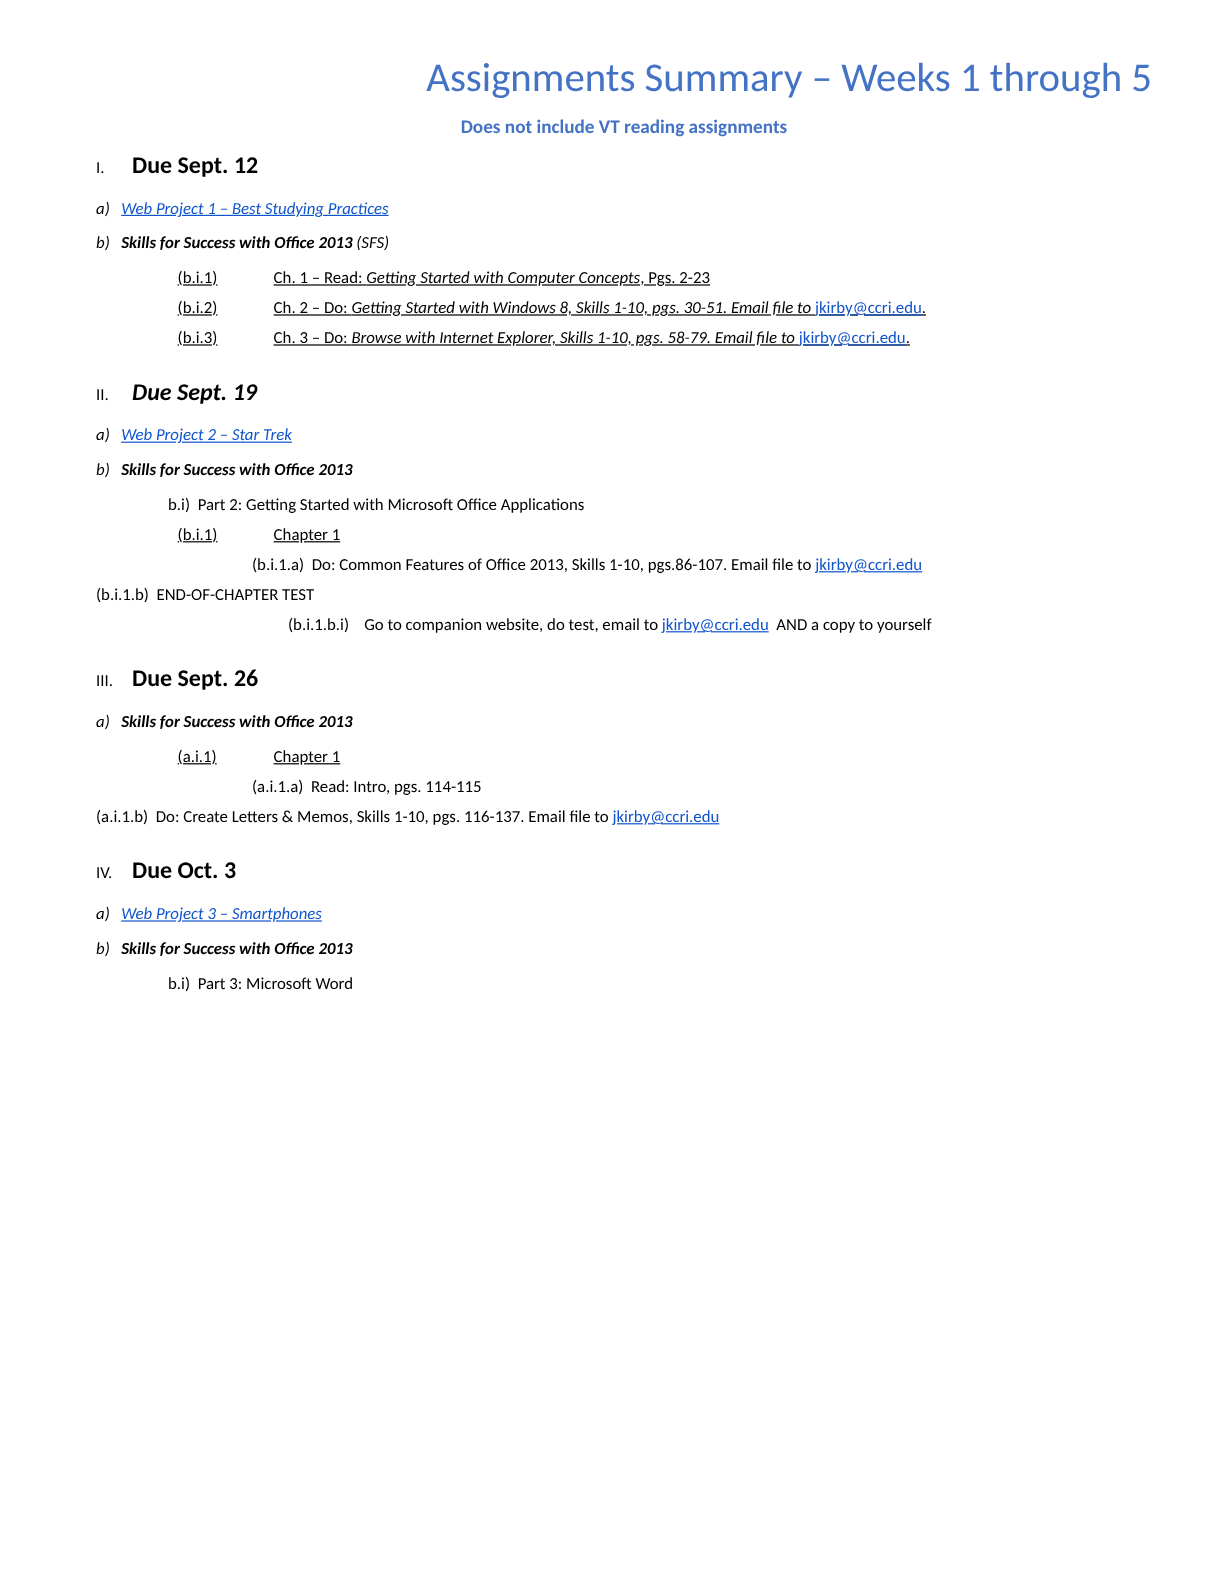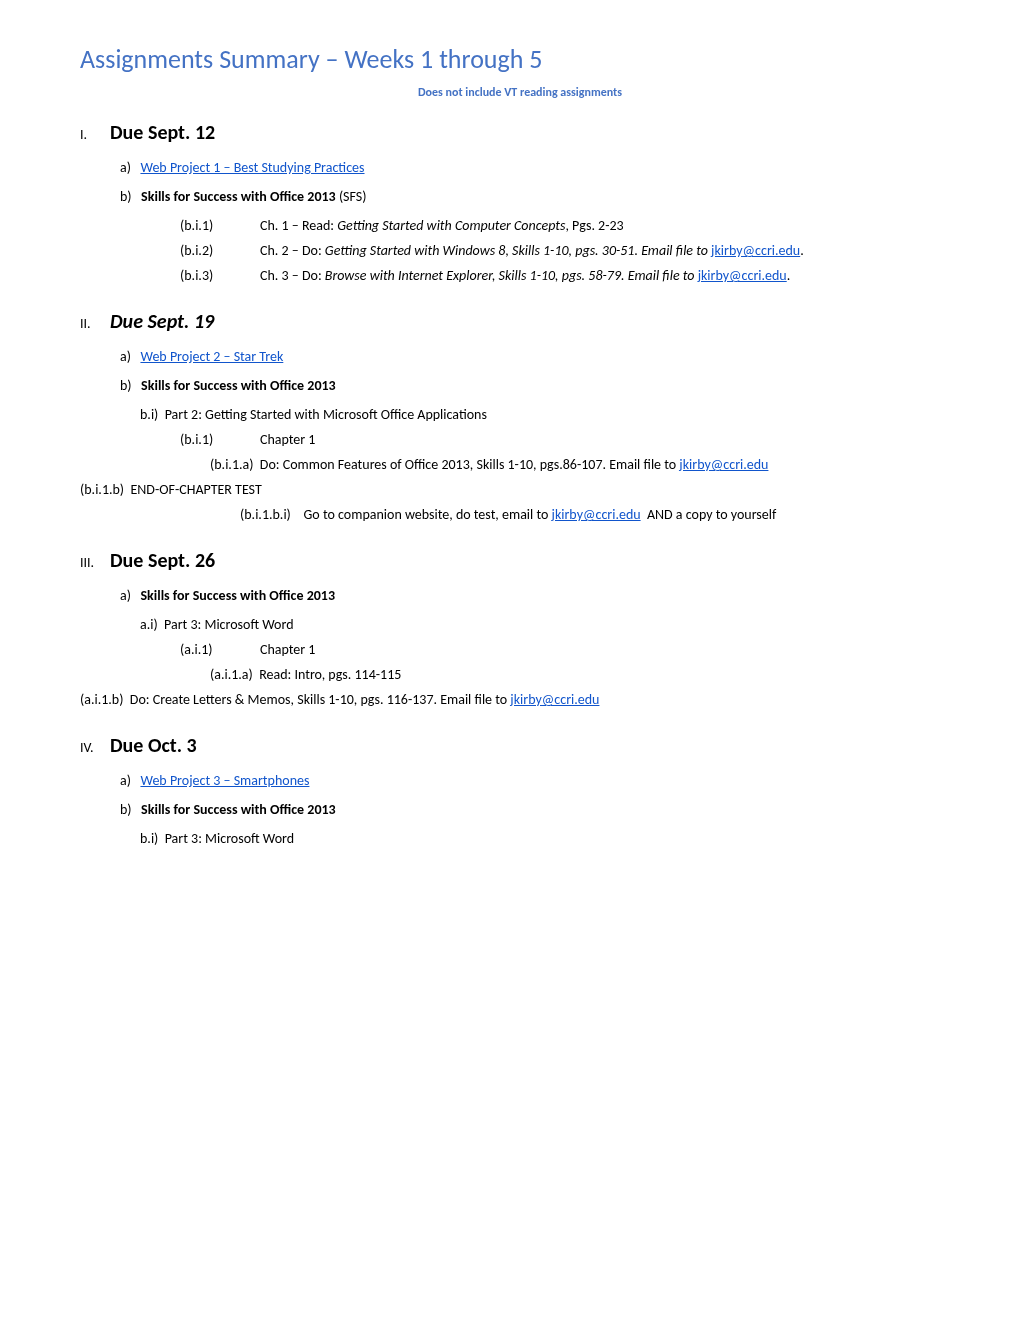--- a/index.html
+++ b/index.html
@@ -9,32 +9,32 @@
     }
     body {
       font-family: Calibri, 'Segoe UI', Arial, sans-serif;
       font-size: 14px;
       color: #000;
       background: #fff;
       padding: 40px 60px 40px 80px;
       line-height: 1.5;
     }
     .page-title {
-      text-align: left;
-      font-size: 26px;
+      text-align: right;
+      font-size: 34px;
       color: #4472C4;
       font-weight: normal;
       margin-bottom: 4px;
     }
     .page-subtitle {
       text-align: center;
-      font-size: 12px;
+      font-size: 16px;
       color: #4472C4;
       font-weight: bold;
-      margin-bottom: 16px;
+      margin-bottom: 4px;
     }
     .page-revised {
       text-align: center;
       font-size: 14px;
       color: #000;
       margin-bottom: 30px;
     }
     .section {
       margin-bottom: 20px;
     }
@@ -51,30 +51,31 @@
     .section-title {
       font-size: 20px;
       font-weight: bold;
     }
     .section-title-italic {
       font-size: 20px;
       font-weight: bold;
       font-style: italic;
     }
     .level-a {
-      margin-left: 40px;
       margin-bottom: 8px;
+      font-style: italic;
     }
     .level-bi {
       margin-left: 60px;
       margin-bottom: 4px;
     }
     .level-bi1 {
-      margin-left: 100px;
-      margin-bottom: 4px;
+      margin-left: 68px;
+      margin-bottom: 4px;
+      text-decoration: underline;
     }
     .level-bi1a {
       margin-left: 130px;
       margin-bottom: 4px;
     }
     .level-bi1b {
       margin-bottom: 4px;
     }
     .level-bi1bi {
       margin-left: 160px;
@@ -187,24 +188,20 @@
   <div class="section-header">
     <span class="section-numeral">III.</span>
     <span class="section-title">Due Sept. 26</span>
   </div>
 
   <div class="level-a">
     <span>a)&nbsp;&nbsp;</span>
     <span class="bold">Skills for Success with Office 2013</span>
   </div>
 
-  <div class="level-bi">
-    <span>a.i)&nbsp;</span>
-    <span>Part 3: Microsoft Word</span>
-  </div>
 
   <div class="level-bi1 row-flex">
     <span class="label-col">(a.i.1)</span>
     <span>Chapter 1</span>
   </div>
 
   <div class="level-bi1a">
     <span>(a.i.1.a)&nbsp;</span>
     <span>Read: Intro, pgs. 114-115</span>
   </div>

